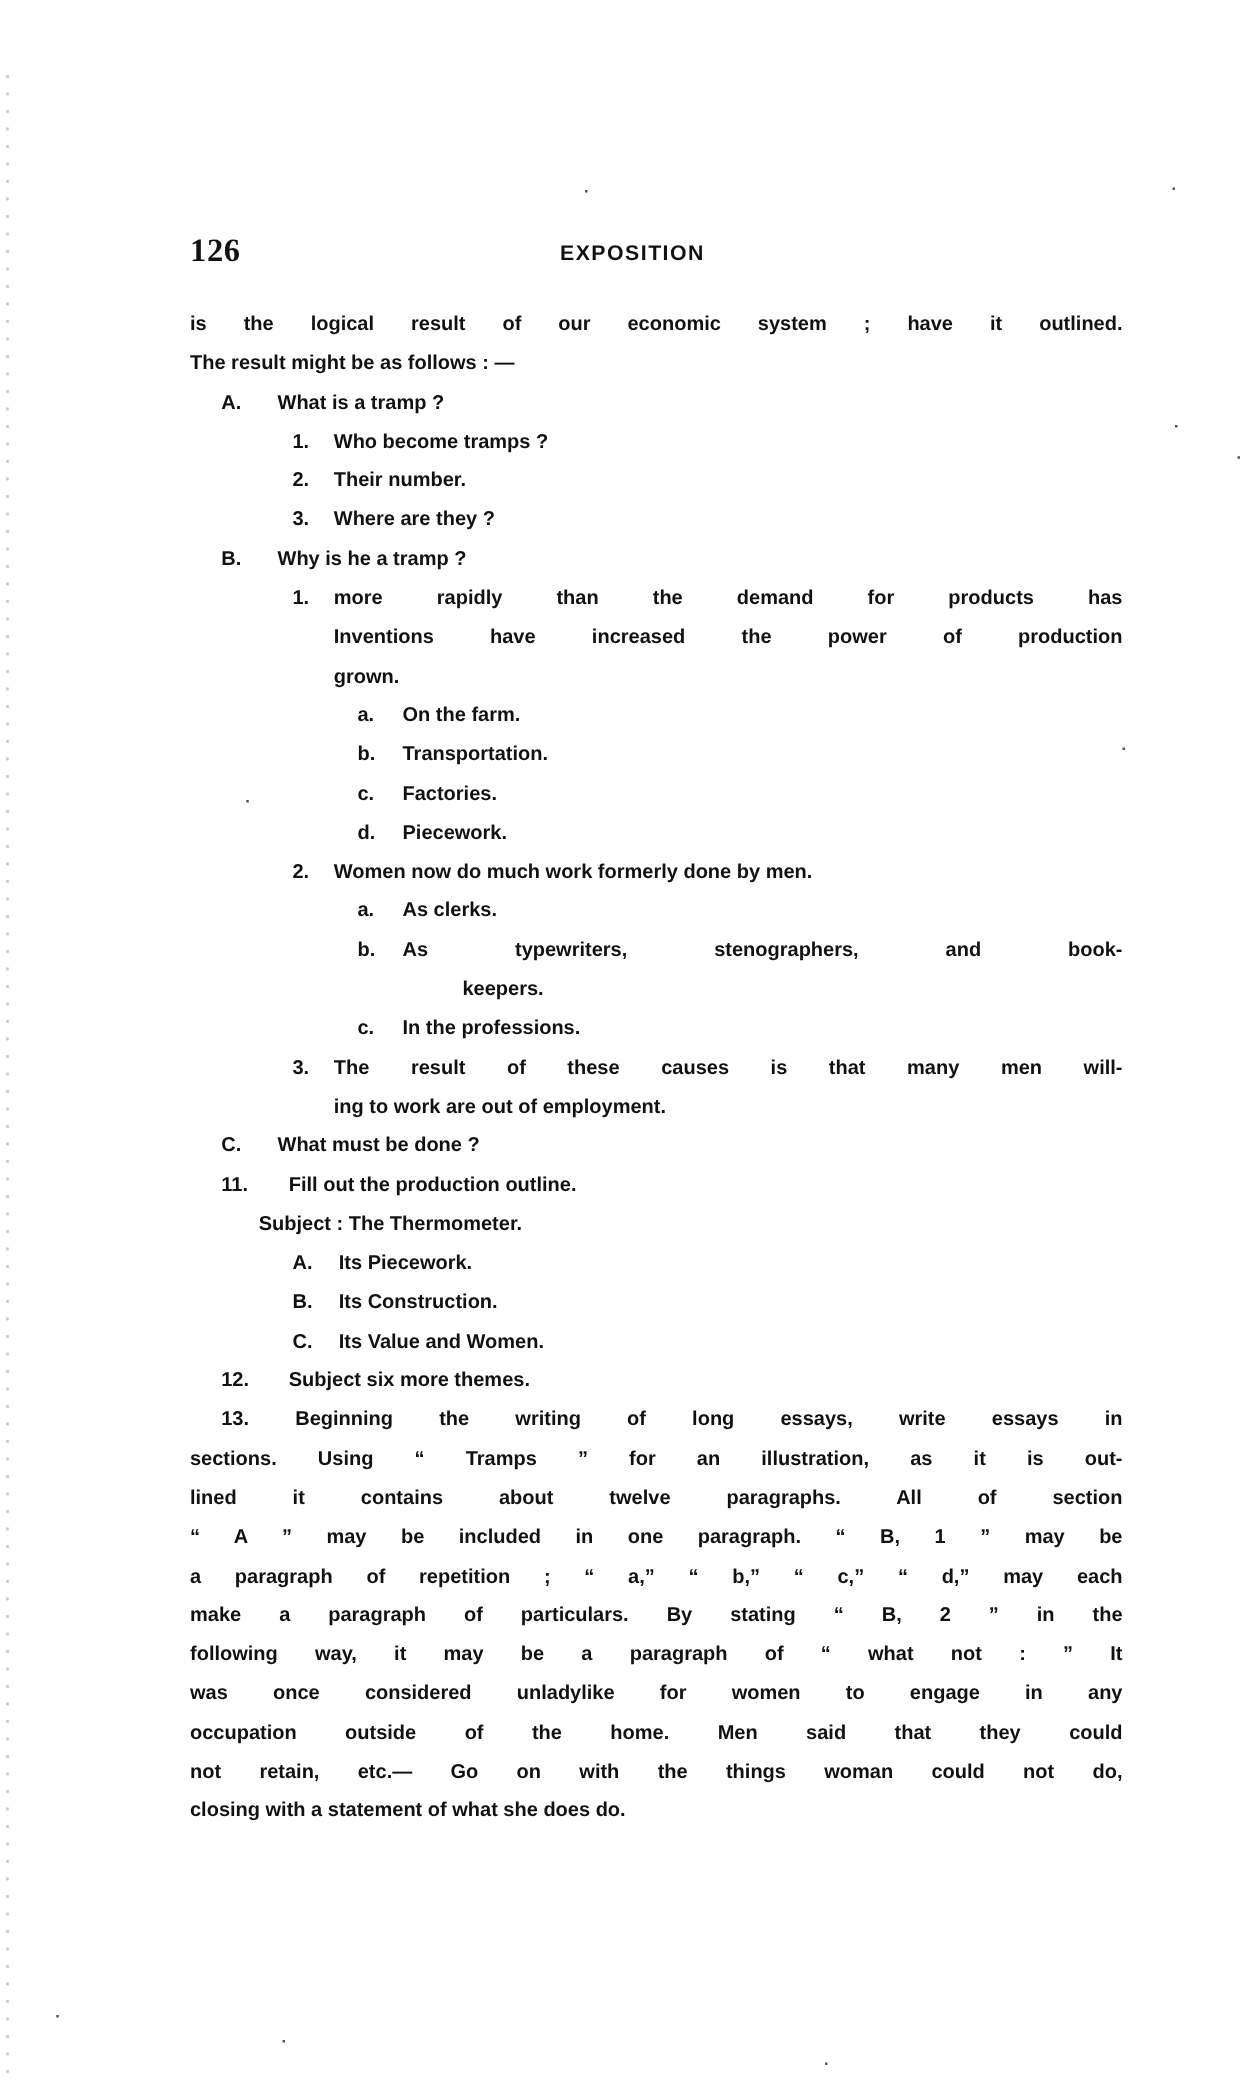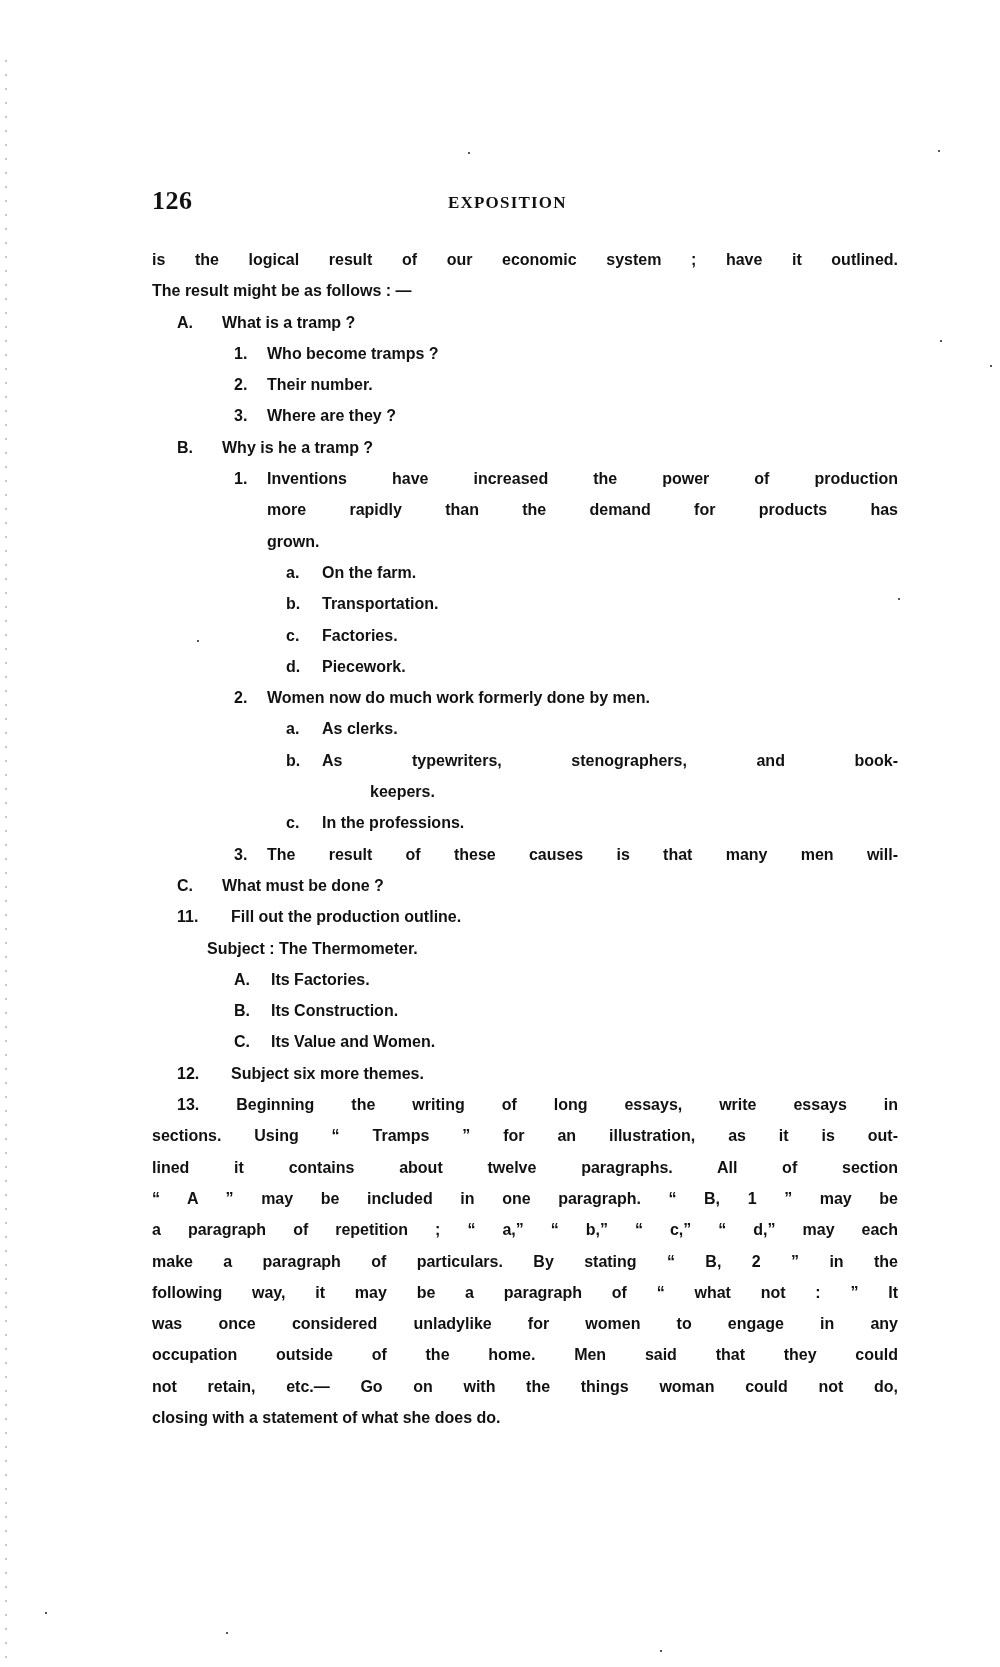--- a/index.html
+++ b/index.html
@@ -42,21 +42,21 @@
       top: 0;
       font-family: "Liberation Serif", "DejaVu Serif", serif;
       font-weight: bold;
       font-size: 26px;
       letter-spacing: 0.5px;
     }
     .header-title {
       position: absolute;
       left: 296px;
       top: 7px;
-      font-family: Liberation Serif, serif;
+      font-family: Liberation Sans, sans-serif;
       font-weight: bold;
       font-size: 17px;
       letter-spacing: 1.2px;
     }
     .text {
       font-family: Liberation Sans, sans-serif;
       font-size: 16px;
       line-height: 31.3px;
       font-weight: bold;
       -webkit-font-smoothing: none;
@@ -134,22 +134,22 @@
       <span class="body">Where are they ?</span>
     </div>
 
     <div class="item lvl-A">
       <span class="label">B.</span>
       <span class="body">Why is he a tramp ?</span>
     </div>
     <div class="item lvl-1 two-line">
       <span class="label">1.</span>
       <span class="body">
+        <span class="l1">more rapidly than the demand for products has</span>
         <span class="l1">Inventions have increased the power of production</span>
-        <span class="l1">more rapidly than the demand for products has</span>
         <span class="l2">grown.</span>
       </span>
     </div>
     <div class="item lvl-a">
       <span class="label">a.</span>
       <span class="body">On the farm.</span>
     </div>
     <div class="item lvl-a">
       <span class="label">b.</span>
       <span class="body">Transportation.</span>
@@ -180,36 +180,37 @@
     </div>
     <div class="item lvl-a">
       <span class="label">c.</span>
       <span class="body">In the professions.</span>
     </div>
 
     <div class="item lvl-1 two-line">
       <span class="label">3.</span>
       <span class="body">
         <span class="l1">The result of these causes is that many men will-</span>
+        <span class="l2">ing to work are out of employment.</span>
       </span>
     </div>
 
     <div class="item lvl-A">
       <span class="label">C.</span>
       <span class="body">What must be done ?</span>
     </div>
 
     <div class="item lvl-A ex-num">
       <span class="label">11.</span>
       <span class="body">Fill out the production outline.</span>
     </div>
     <div class="line subject">Subject : The Thermometer.</div>
     <div class="item lvl-A-sub" style="padding-left:82px">
       <span class="label">A.</span>
-      <span class="body">Its Factories.</span>
+      <span class="body">Its Piecework.</span>
     </div>
     <div class="item lvl-A-sub" style="padding-left:82px">
       <span class="label">B.</span>
       <span class="body">Its Construction.</span>
     </div>
     <div class="item lvl-A-sub" style="padding-left:82px">
       <span class="label">C.</span>
       <span class="body">Its Value and Women.</span>
     </div>
 

